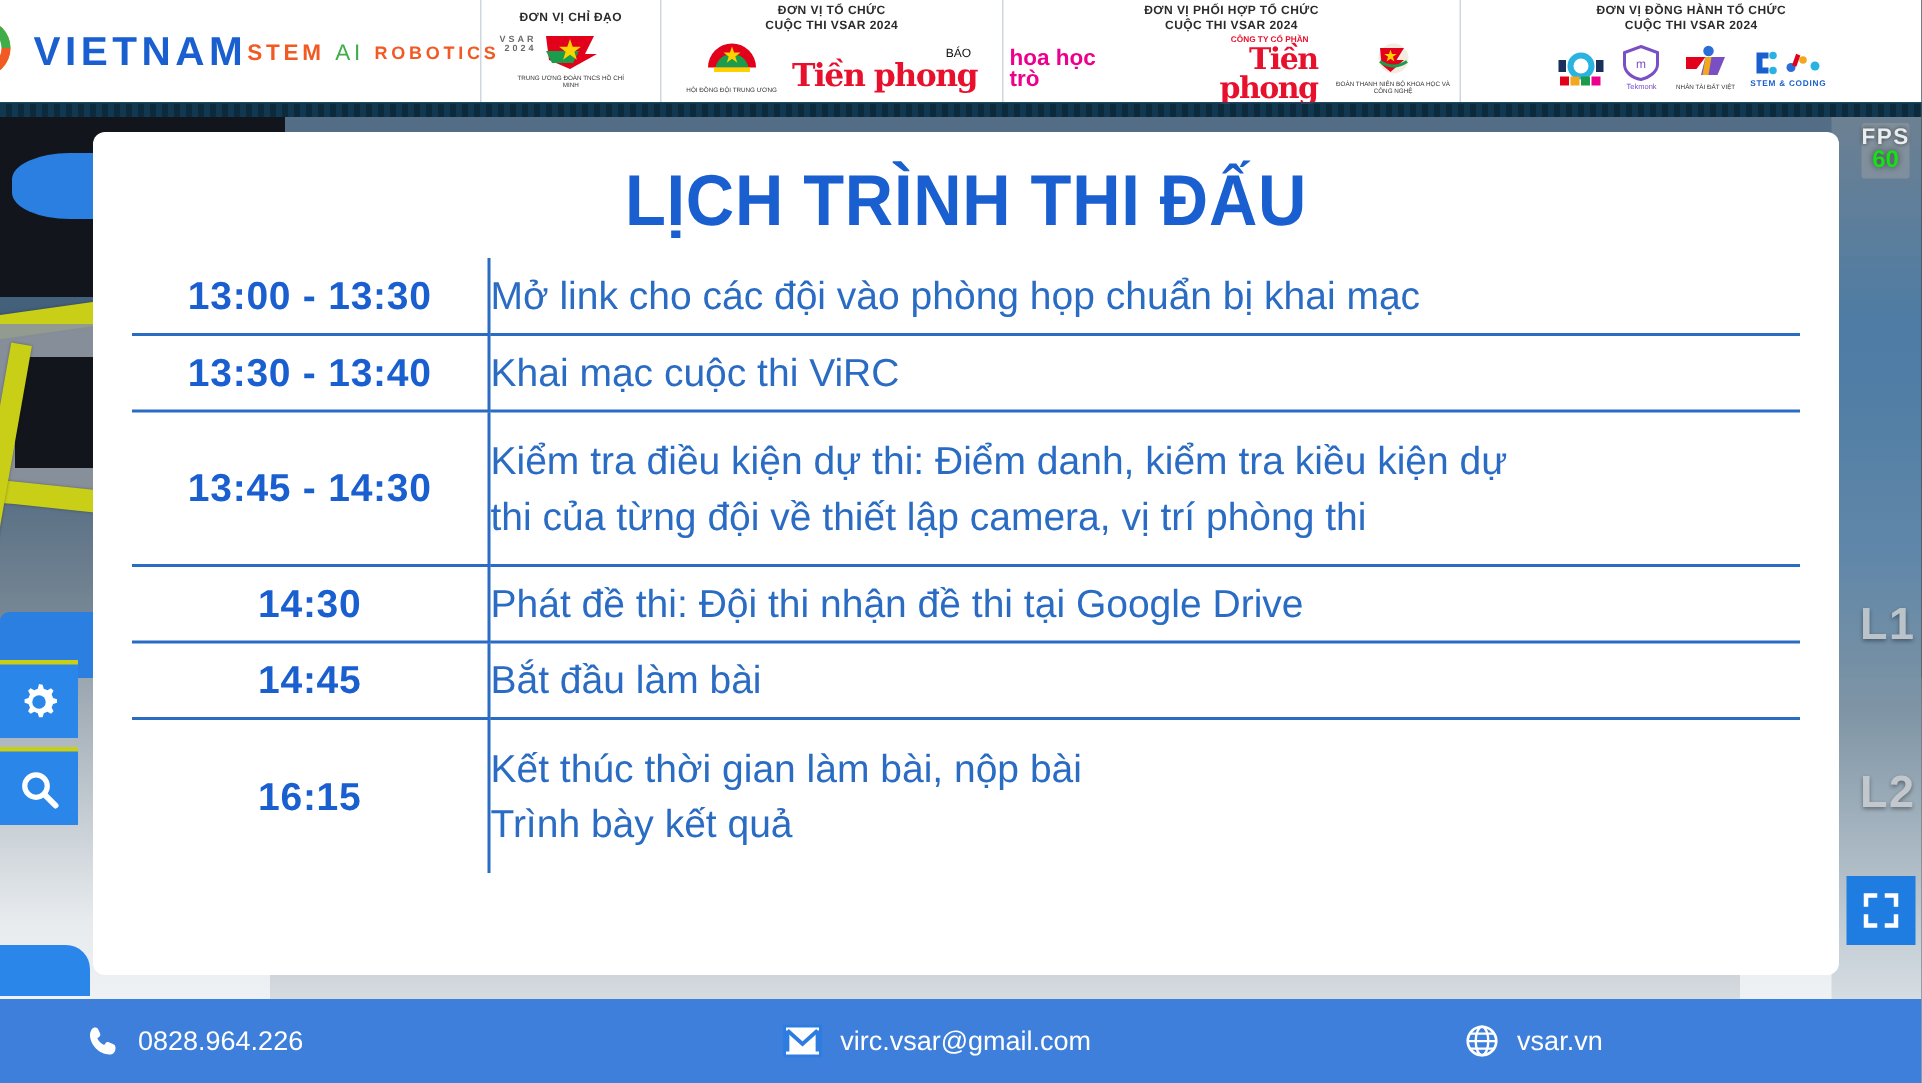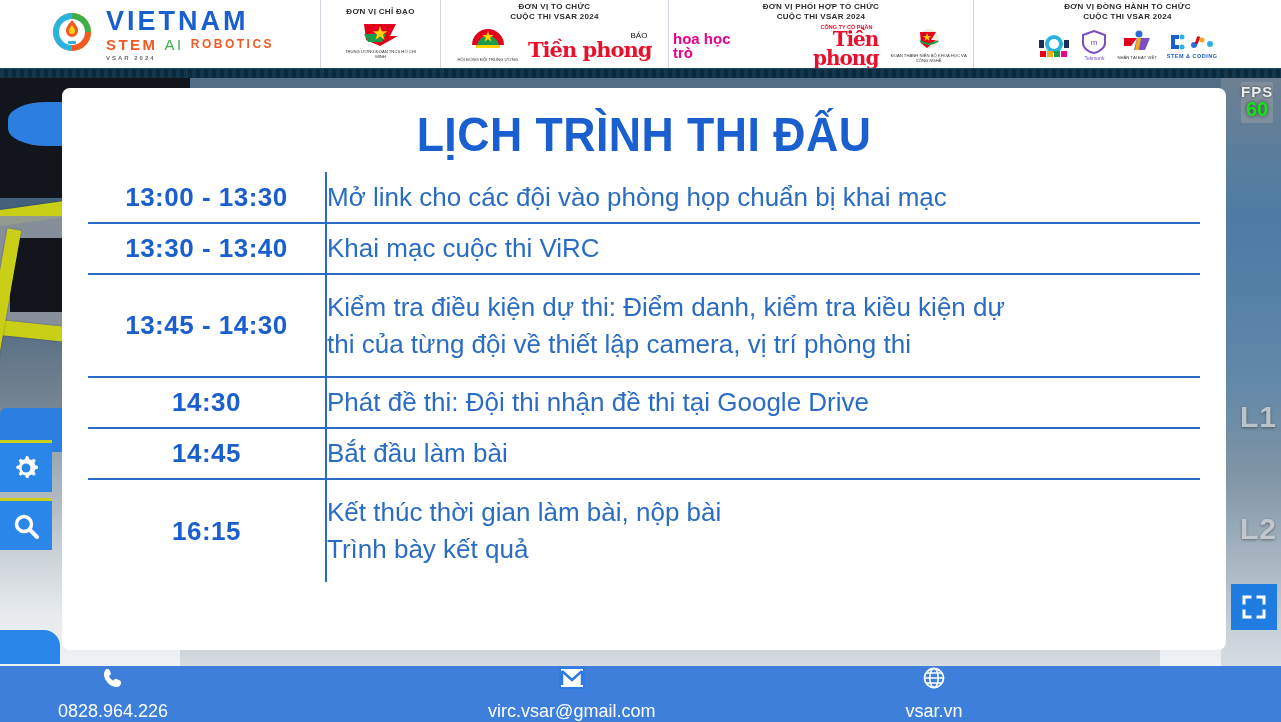--- a/index.html
+++ b/index.html
@@ -83,21 +83,21 @@
   
   .fps-box {
     position: absolute; top: 82px; right: 8px;
     width: 32px; padding: 2px 0 3px;
     text-align: center; z-index: 20;
     background: rgba(150,156,162,.55);
     border-radius: 2px;
   }
   .fps-label { font-size: 15px; font-weight: 700; color: #e9edf0; letter-spacing: 1px; line-height: 1;
                text-shadow: 0 0 3px rgba(0,0,0,.6); }
-  .fps-value { font-size: 20px; font-weight: 700; color: #16e016; line-height: 1.05;
+  .fps-value { font-size: 16px; font-weight: 700; color: #16e016; line-height: 1.05;
                text-shadow: 0 0 4px rgba(0,0,0,.6); }
 
   .lane-label {
     position: absolute; right: 4px; z-index: 20;
     font-size: 30px; font-weight: 700; color: #c9cdd1;
     letter-spacing: 1px; opacity: .85;
     text-shadow: 0 1px 3px rgba(0,0,0,.45);
   }
   .expand-btn {
     position: absolute; right: 4px; bottom: 92px;
@@ -180,21 +180,21 @@
   tr.h2 td { height: 103px; }
 
   
   .footer {
     position: absolute; left: 0; bottom: 0;
     width: 1281px; height: 56px;
     background: #3d7fdb;
     display: flex; align-items: center;
     z-index: 40;
   }
-  .f-item { display: flex; align-items: center; gap: 12px; color: #ffffff; font-size: 18px; flex-direction: column; }
+  .f-item { display: flex; align-items: center; gap: 12px; color: #ffffff; font-size: 18px; }
   .f-phone { margin-left: 58px; }
   .f-mail  { margin-left: 320px; }
   .f-web   { margin-left: 250px; }
   .f-icon { display: flex; align-items: center; justify-content: center; }
 </style>
 </head>
 <body>
 
 <div id="app">
 
@@ -234,21 +234,21 @@
             <path d="M7 24 a19 19 0 0 1 19 -19 v38 a19 19 0 0 1 -19 -19z" fill="#2bb3e0"></path>
             <path d="M26 5 a19 19 0 0 1 19 19 h-19z" fill="#3fae49"></path>
             <path d="M26 24 h19 a19 19 0 0 1 -19 19z" fill="#f15a22"></path>
             <circle cx="26" cy="24" r="13" fill="#fff"></circle>
             <path d="M26 12 c4 5 6 7 6 11 a6 6 0 0 1 -12 0 c0 -4 2 -6 6 -11z" fill="#f15a22"></path>
             <path d="M26 17 c2 3 3 4 3 6 a3 3 0 0 1 -6 0 c0 -2 1 -3 3 -6z" fill="#fcd116"></path>
             <rect x="22" y="33" width="8" height="3" rx="1" fill="#2bb3e0"></rect>
           </g>
         </svg>
       </div>
-      <div style="display:flex;flex-direction:column;line-height:1;">
+      <div style="display:flex;flex-direction:row;line-height:1;text-align:right;">
         <div style="font-size:27px;font-weight:700;letter-spacing:3px;color:#1a5fd0;font-family:'Liberation Sans',sans-serif;">VIETNAM</div>
         <div style="display:flex;gap:7px;align-items:center;margin-top:2px;">
           <span style="font-size:15px;font-weight:700;letter-spacing:2.5px;color:#f15a22;">STEM</span>
           <span style="font-size:15px;font-weight:400;letter-spacing:2.5px;color:#3fae49;">AI</span>
           <span style="font-size:12px;font-weight:700;letter-spacing:2.5px;color:#f15a22;">ROBOTICS</span>
         </div>
         <div style="font-size:6px;font-weight:700;color:#6b6b6b;letter-spacing:2px;margin-top:3px;">VSAR 2024</div>
       </div>
     </div>
 

